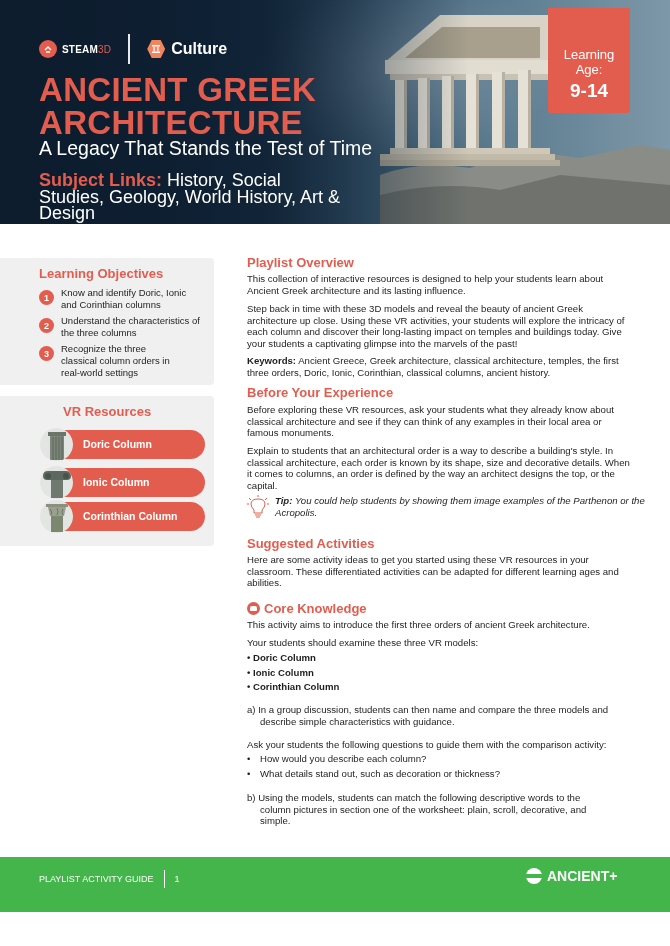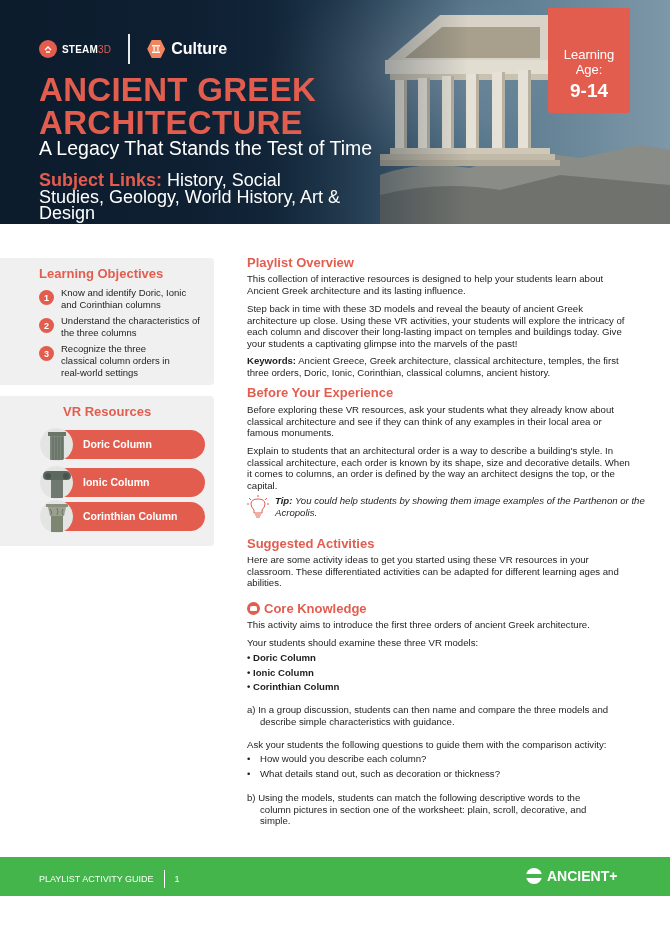--- a/index.html
+++ b/index.html
@@ -65,21 +65,21 @@
   .tip .txt b { font-weight: bold; }
   .ck-title { display: flex; align-items: center; color: #e35d4f; font-weight: bold; font-size: 13px; }
   .ck-icon { width: 13px; height: 13px; border-radius: 50%; background: #e35d4f; margin-right: 4px; position: relative; }
   .ck-icon:after { content: ""; position: absolute; left: 3px; top: 4px; width: 7px; height: 5px; background: #fff; border-radius: 2px 2px 1px 1px; }
   .bold-bullet { font-size: 9.6px; font-weight: bold; line-height: 11.6px; }
   .indent { padding-left: 13px; text-indent: -13px; }
   .q-item { display: flex; font-size: 9.6px; line-height: 11.6px; }
   .q-item .dot { width: 13px; }
 
   
-  .footer { position: absolute; left: 0; top: 857px; width: 670px; height: 39px; background: #43b54a; }
+  .footer { position: absolute; left: 0; top: 857px; width: 670px; height: 55px; background: #43b54a; }
   .footer-left { position: absolute; left: 39px; top: 13px; color: #fff; font-size: 9px; display: flex; align-items: center; }
   .footer-divider { width: 1px; height: 18px; background: #fff; margin: 0 10px; }
   .footer-logo { position: absolute; left: 526px; top: 11px; display: flex; align-items: center; color: #fff; font-weight: bold; font-size: 14px; }
   .eduverse-icon { width: 16px; height: 16px; border-radius: 50%; background: #fff; margin-right: 5px; position: relative; }
   .eduverse-icon:after { content: ""; position: absolute; left: 0; top: 6px; width: 16px; height: 4px; background: #43b54a; }
 </style>
 </head>
 <body>
 
 <div class="hero">

